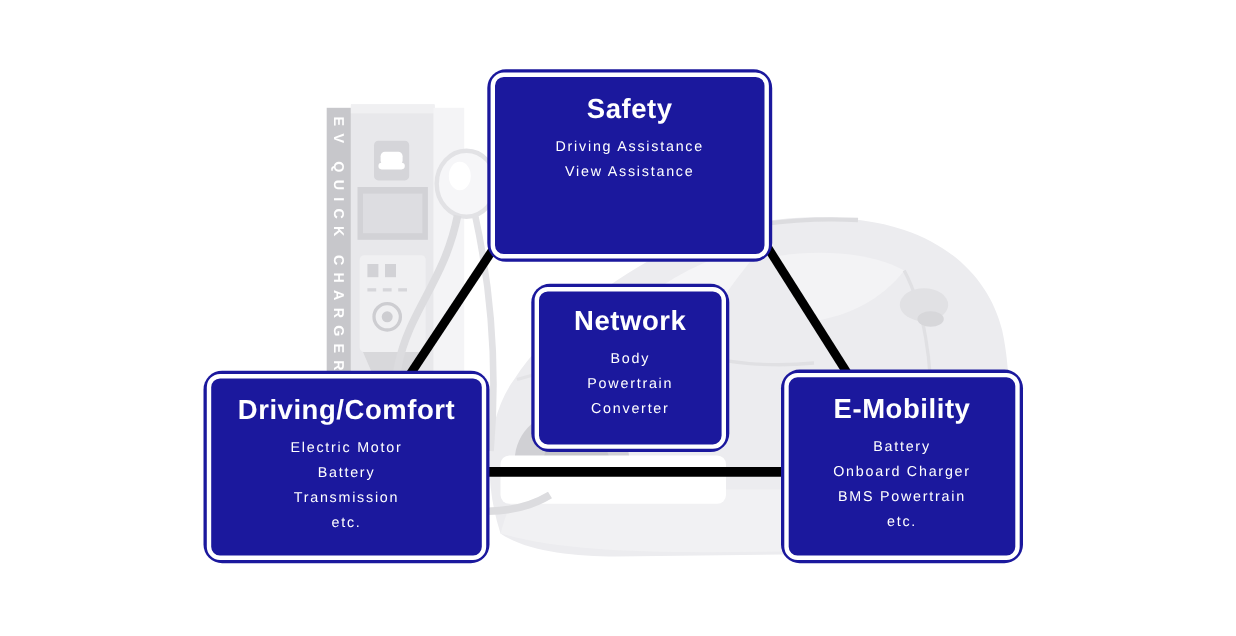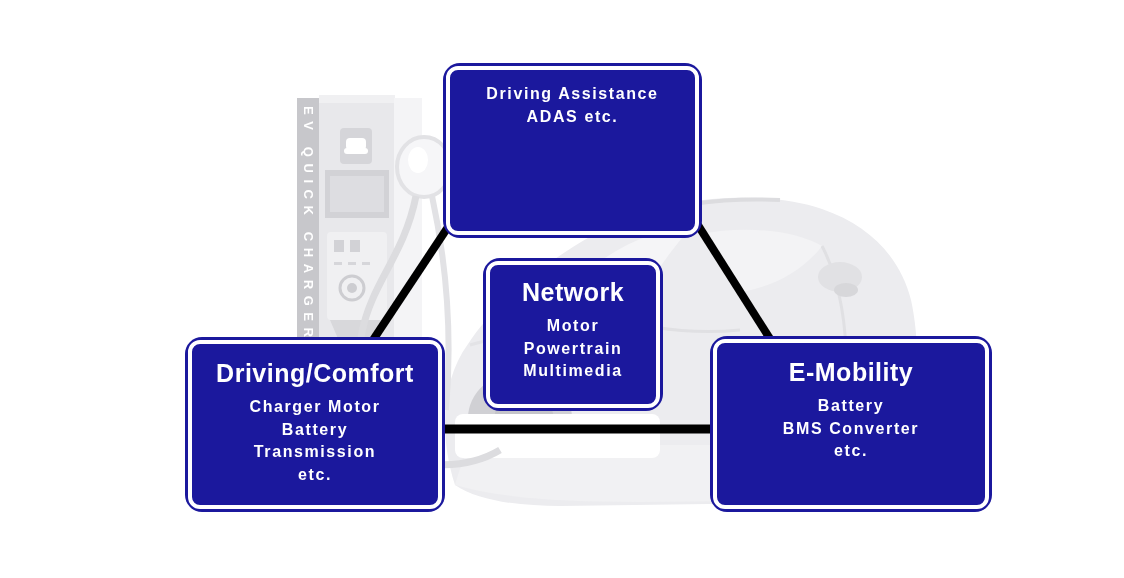--- a/index.html
+++ b/index.html
@@ -43,31 +43,31 @@
     padding-top: 13px;
   }
   .node-title {
     font-size: 25px;
     line-height: 32px;
     font-weight: 700;
     letter-spacing: 0.5px;
     margin-bottom: 7px;
   }
   .node-item {
-    font-size: 16px;
+    font-size: 13px;
     line-height: 22.5px;
-    font-weight: 700;
+    font-weight: 400;
     letter-spacing: 1.6px;
     white-space: nowrap;
   }
   
   .node-safety          { left: 443px; top: 63px;  width: 259px; height: 175px; }
   .node-network         { left: 483px; top: 258px; width: 180px; height: 153px; }
   .node-driving-comfort { left: 185px; top: 337px; width: 260px; height: 175px; }
-  .node-e-mobility      { left: 710px; top: 336px; width: 282px; height: 176px; }
+  .node-e-mobility      { left: 710px; top: 336px; width: 220px; height: 176px; }
   .node-network .node-inner { padding-top: 11px; }
 </style>
 </head>
 <body>
 
 <div class="stage">
 
   <svg class="bg-art" width="1124" height="578" viewBox="0 0 1124 578">
 
     <g>
@@ -122,54 +122,56 @@
   </svg>
 
   <svg class="connectors" width="1124" height="578" viewBox="0 0 1124 578">
     <line x1="450" y1="224" x2="373" y2="340" stroke="#000000" stroke-width="8"></line>
     <line x1="696" y1="222" x2="772" y2="342" stroke="#000000" stroke-width="8"></line>
     <line x1="427" y1="429" x2="714" y2="429" stroke="#000000" stroke-width="9"></line>
   </svg>
 
   <div class="node node-safety">
     <div class="node-inner">
+      <div class="node-title">Safety</div>
       <div class="node-items">
         <div class="node-item">Driving Assistance</div>
-        <div class="node-item">ADAS etc.</div>
+        <div class="node-item">View Assistance</div>
       </div>
     </div>
   </div>
 
   <div class="node node-network">
     <div class="node-inner">
       <div class="node-title">Network</div>
       <div class="node-items">
-        <div class="node-item">Motor</div>
+        <div class="node-item">Body</div>
         <div class="node-item">Powertrain</div>
-        <div class="node-item">Multimedia</div>
+        <div class="node-item">Converter</div>
       </div>
     </div>
   </div>
 
   <div class="node node-driving-comfort">
     <div class="node-inner">
       <div class="node-title">Driving/Comfort</div>
       <div class="node-items">
-        <div class="node-item">Charger Motor</div>
+        <div class="node-item">Electric Motor</div>
         <div class="node-item">Battery</div>
         <div class="node-item">Transmission</div>
         <div class="node-item">etc.</div>
       </div>
     </div>
   </div>
 
   <div class="node node-e-mobility">
     <div class="node-inner">
       <div class="node-title">E-Mobility</div>
       <div class="node-items">
         <div class="node-item">Battery</div>
-        <div class="node-item">BMS Converter</div>
+        <div class="node-item">Onboard Charger</div>
+        <div class="node-item">BMS Powertrain</div>
         <div class="node-item">etc.</div>
       </div>
     </div>
   </div>
 
 </div>
 
 </body></html>

